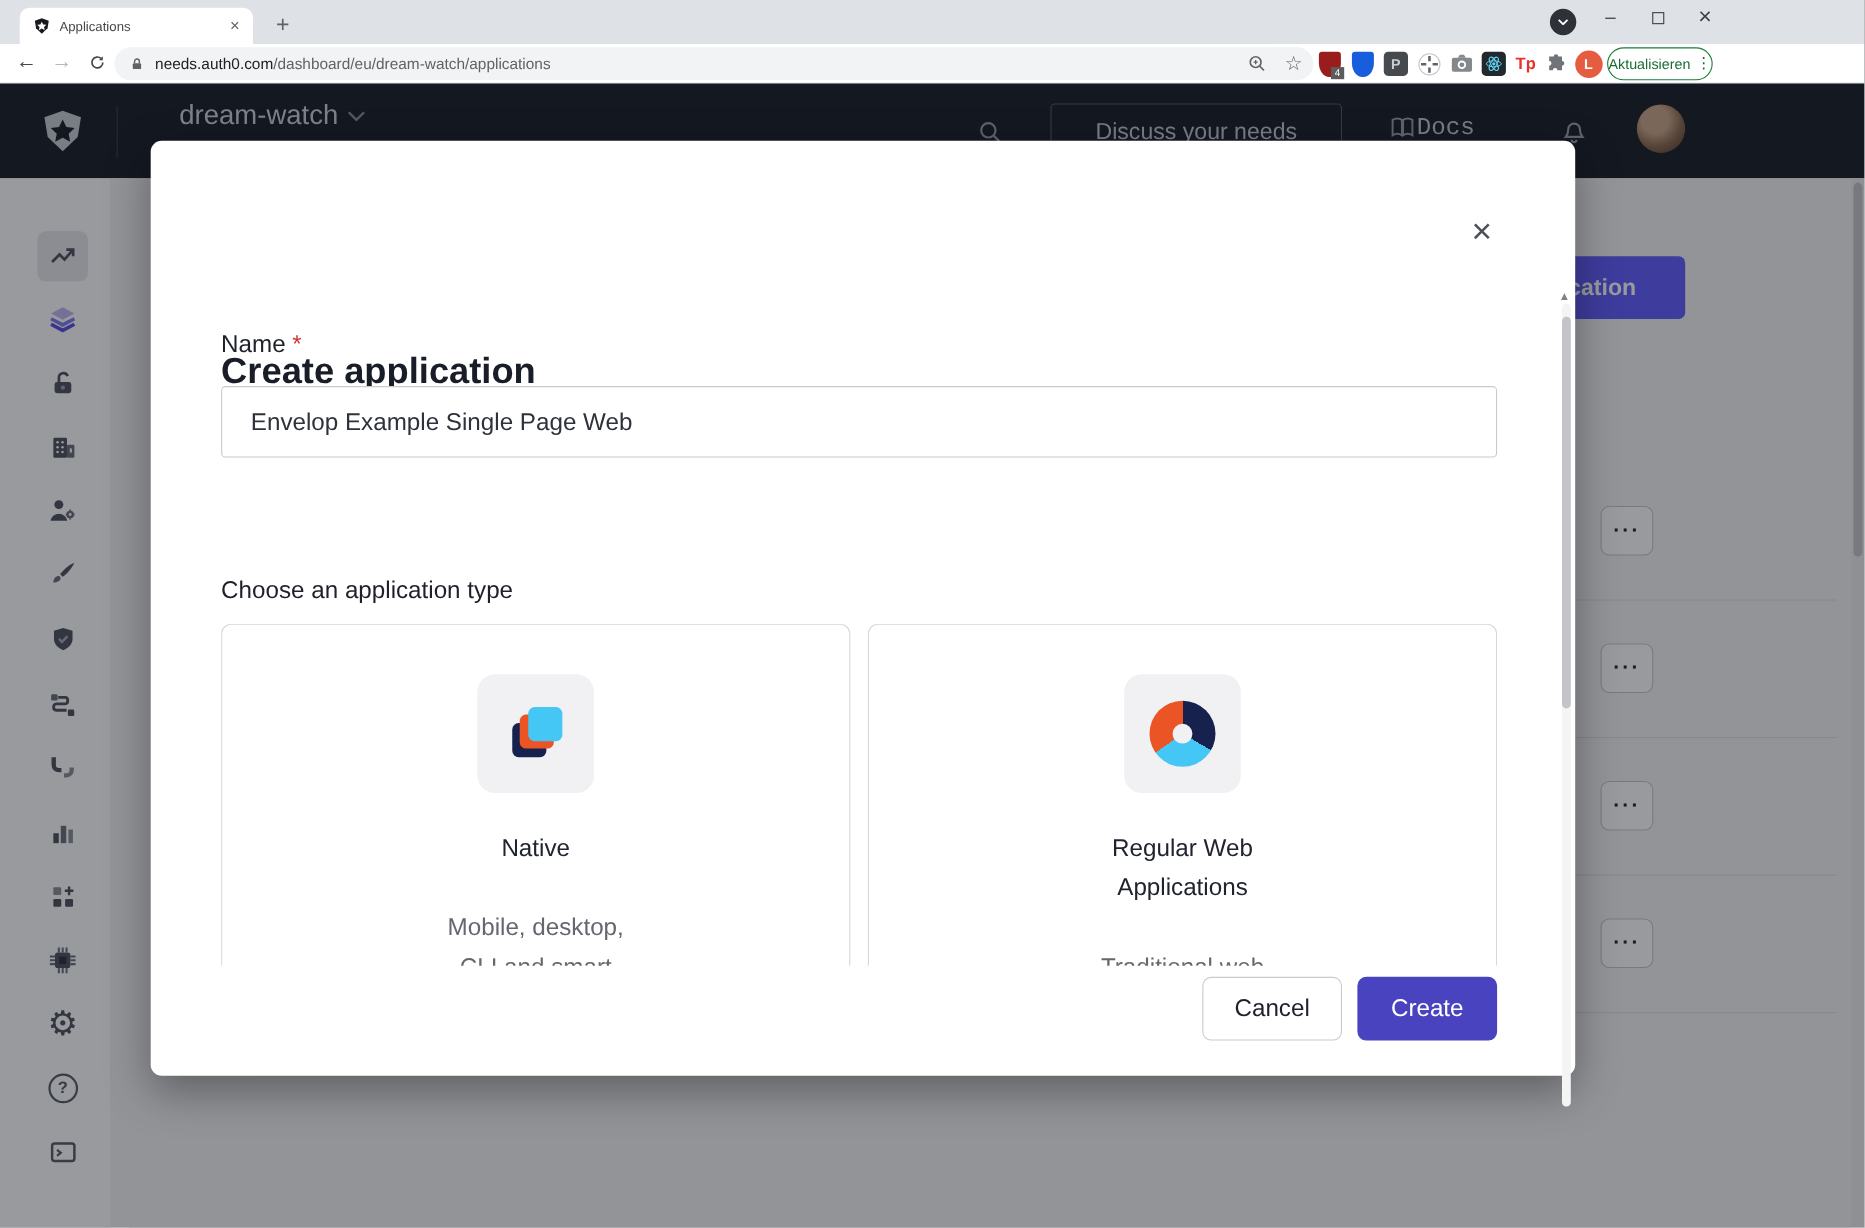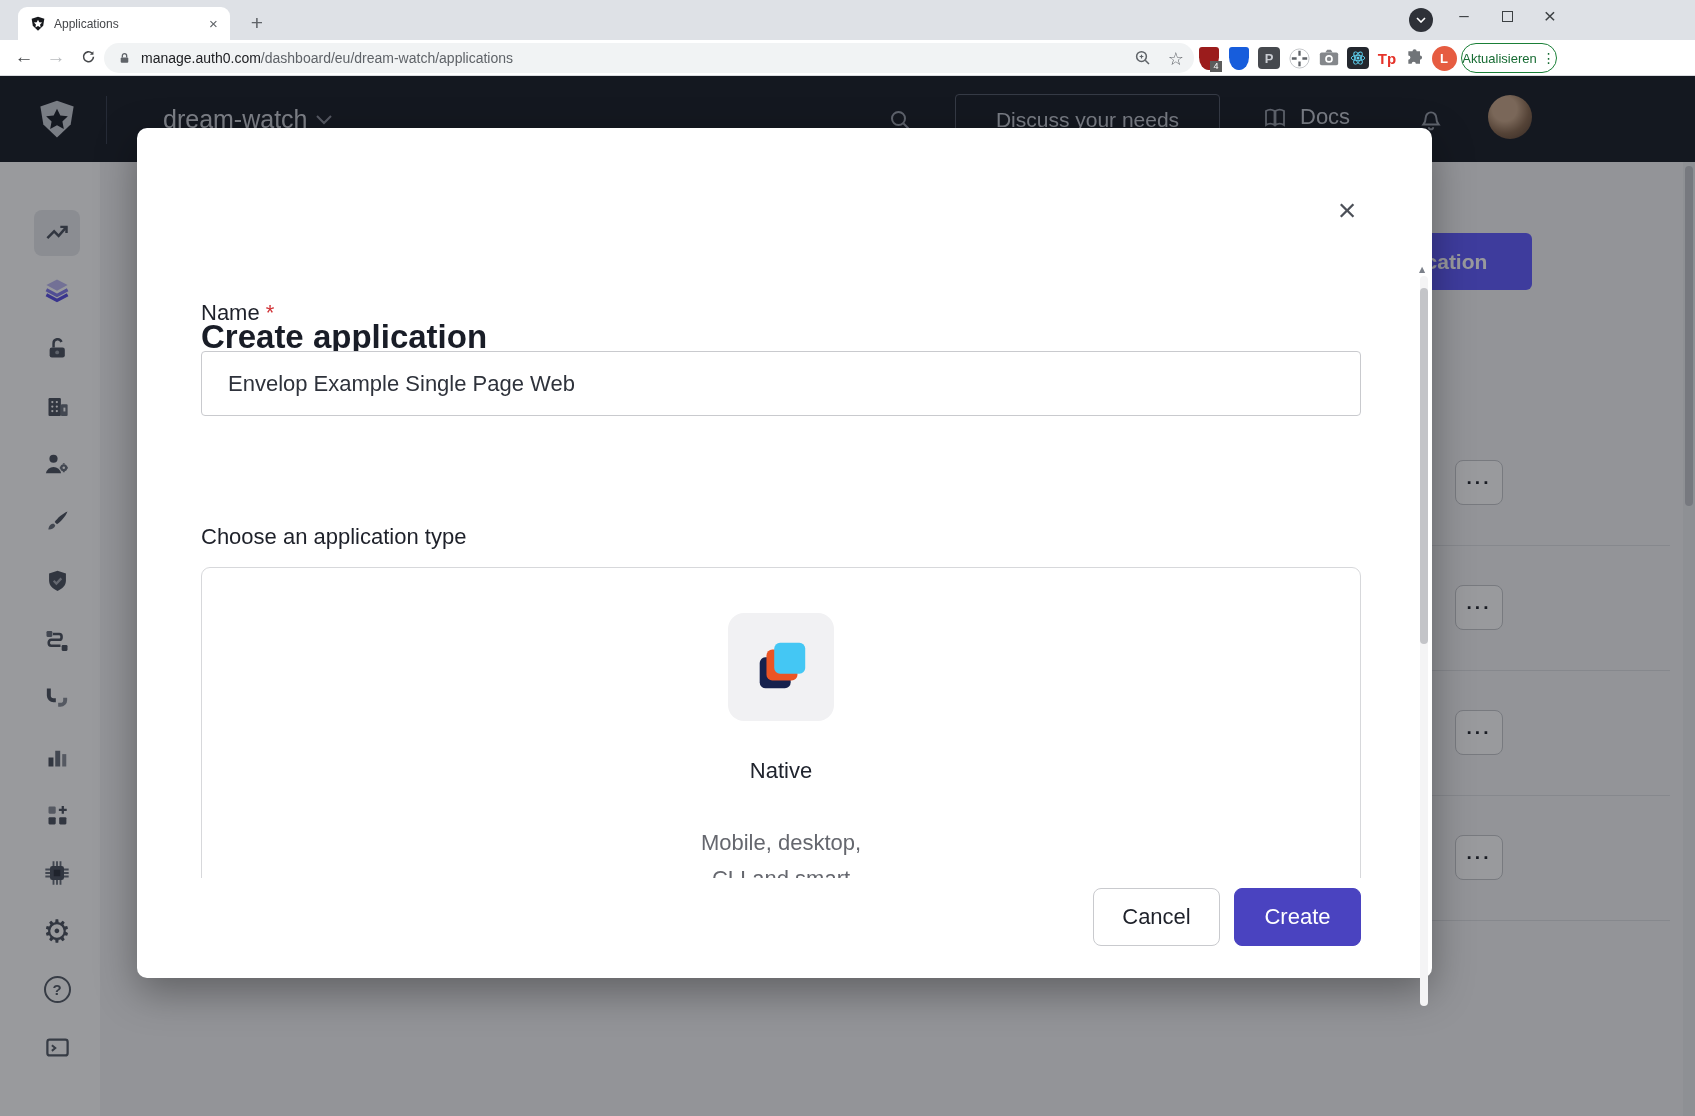--- a/index.html
+++ b/index.html
@@ -98,21 +98,21 @@
           <path d="M19 11a7 7 0 1 1-2.2-5.1" fill="none" stroke="#45474a" stroke-width="2.2"></path>
           <path d="M19 3v5h-5z" fill="#45474a"></path>
         </svg>
     </div>
   </div>
   <div class="abs omnibox">
     <svg width="13" height="15" viewBox="0 0 24 24">
         <rect x="5" y="10" width="14" height="10" rx="2" fill="#5f6368"></rect>
         <path d="M8 10V7a4 4 0 0 1 8 0v3" fill="none" stroke="#5f6368" stroke-width="2.4"></path>
       </svg>
-    <span class="url"><span>manage.auth0.com</span><span class="path">/dashboard/eu/dream-watch/applications</span></span>
+    <span class="url"><span>needs.auth0.com</span><span class="path">/dashboard/eu/dream-watch/applications</span></span>
     <svg width="18" height="18" viewBox="0 0 24 24" style="margin-right:16px;">
         <circle cx="10" cy="10" r="6.5" fill="none" stroke="#5f6368" stroke-width="2"></circle>
         <path d="M15 15l5 5" stroke="#5f6368" stroke-width="2"></path>
         <path d="M7.5 10h5M10 7.5v5" stroke="#5f6368" stroke-width="1.6"></path>
       </svg>
     <span style="font-family:'DejaVu Sans',sans-serif;font-size:18px;color:#5f6368;">☆</span>
   </div>
 
   <div class="abs ext flexc" style="left:1196px;">
     <span class="shieldicon" style="background:#9b1c1c;position:relative;">
@@ -162,32 +162,32 @@
     <span class="lbl">Aktualisieren</span>
     <span class="kebab">⋮</span>
   </div>
 
   <div class="abs a0header">
     <svg class="abs" style="left:36px;top:21px;" width="42" height="46" viewBox="0 0 24 24">
       <path d="M12 1 21.5 4.3 19.8 14.6 12 22 4.2 14.6 2.5 4.3 Z" fill="#c9cdd4"></path>
       <path d="M12 5.5 13.9 9.4 18.2 9.9 15.1 12.9 15.9 17.1 12 15 8.1 17.1 8.9 12.9 5.8 9.9 10.1 9.4Z" fill="#1b1f29"></path>
     </svg>
     <div class="abs" style="left:106px;top:20px;width:1px;height:48px;background:#3a4150;"></div>
-    <div class="abs" style="left:163px;top:29px;font-size:25px;color:#cfd3da;font-weight:500;display:flex;align-items:center;gap:8px;justify-content:space-between;">
+    <div class="abs" style="left:163px;top:15px;font-size:25px;color:#cfd3da;font-weight:500;display:flex;align-items:center;gap:8px;justify-content:space-between;">
       <span>dream-watch</span>
       <svg width="16" height="10" viewBox="0 0 16 10">
           <path d="M1 1l7 7 7-7" fill="none" stroke="#8b909b" stroke-width="2"></path>
         </svg>
     </div>
     <svg class="abs" style="left:888px;top:32px;" width="24" height="24" viewBox="0 0 24 24">
         <circle cx="10.5" cy="10.5" r="6.5" fill="none" stroke="#9aa0ab" stroke-width="2"></circle>
         <path d="M15.5 15.5l5 5" stroke="#9aa0ab" stroke-width="2"></path>
       </svg>
     <div class="abs flexc hdrbtn" style="left:955px;top:18px;width:265px;height:52px;border:1px solid #545b68;border-radius:4px;">Discuss your needs</div>
-    <div class="abs" style="left:1262px;top:28px;display:flex;align-items:flex-end;gap:12px;">
+    <div class="abs" style="left:1262px;top:28px;display:flex;align-items:flex-start;font-family:Liberation Mono, monospace;">
       <svg width="26" height="24" viewBox="0 0 24 24">
           <path d="M3 5c2.5-1.6 6-1.6 8.5 0v14C9 17.4 5.5 17.4 3 19zM12.5 5c2.5-1.6 6-1.6 8.5 0v14c-2.5-1.6-6-1.6-8.5 0z" fill="none" stroke="#9aa0ab" stroke-width="1.8"></path>
         </svg>
       <span class="hdrbtn" style="font-size:22px;">Docs</span>
     </div>
     <svg class="abs" style="left:1418px;top:30px;" width="26" height="26" viewBox="0 0 24 24">
         <path d="M5 17h14c-1.6-2-2.1-3.2-2.1-6.2a4.9 4.9 0 0 0-9.8 0c0 3-.5 4.2-2.1 6.2z" fill="none" stroke="#9aa0ab" stroke-width="1.8"></path>
         <path d="M10 19.5a2 2 0 0 0 4 0" fill="none" stroke="#9aa0ab" stroke-width="1.8"></path>
       </svg>
     <div class="abs" style="left:1488px;top:19px;width:44px;height:44px;border-radius:50%;background:radial-gradient(circle at 38% 32%, #caa88a 0 30%, #8a6a50 60%, #4e3a2c);"></div>
@@ -348,20 +348,29 @@
             <rect x="10" y="22" width="32" height="32" rx="6" fill="#16214d"></rect>
             <rect x="17" y="14" width="32" height="32" rx="6" fill="#eb5424"></rect>
             <rect x="25" y="7" width="32" height="32" rx="6" fill="#44c7f4"></rect>
           </svg>
         </div>
         <div class="card-title">Native</div>
         <div class="card-desc">Mobile, desktop, CLI and smart</div>
       </div>
 
 
+      <div class="card">
+        <div class="iconbox">
+          <div style="width:60px;height:60px;border-radius:50%;background:conic-gradient(#16214d 0deg 120deg,#44c7f4 120deg 235deg,#eb5424 235deg 360deg);position:relative;">
+            <div style="position:absolute;left:21px;top:21px;width:18px;height:18px;border-radius:50%;background:#f1f1f3;"></div>
+          </div>
+        </div>
+        <div class="card-title">Regular Web Applications</div>
+        <div class="card-desc">Traditional web</div>
+      </div>
 
     </div>
 
     <div class="abs m-scrolltrack"></div>
     <div class="abs flexc caret" style="left:1282px;top:138px;">▲</div>
     <div class="abs m-scrollthumb"></div>
 
     <button class="abs m-btn btn-cancel">Cancel</button>
     <button class="abs m-btn btn-create">Create</button>
   </div>

